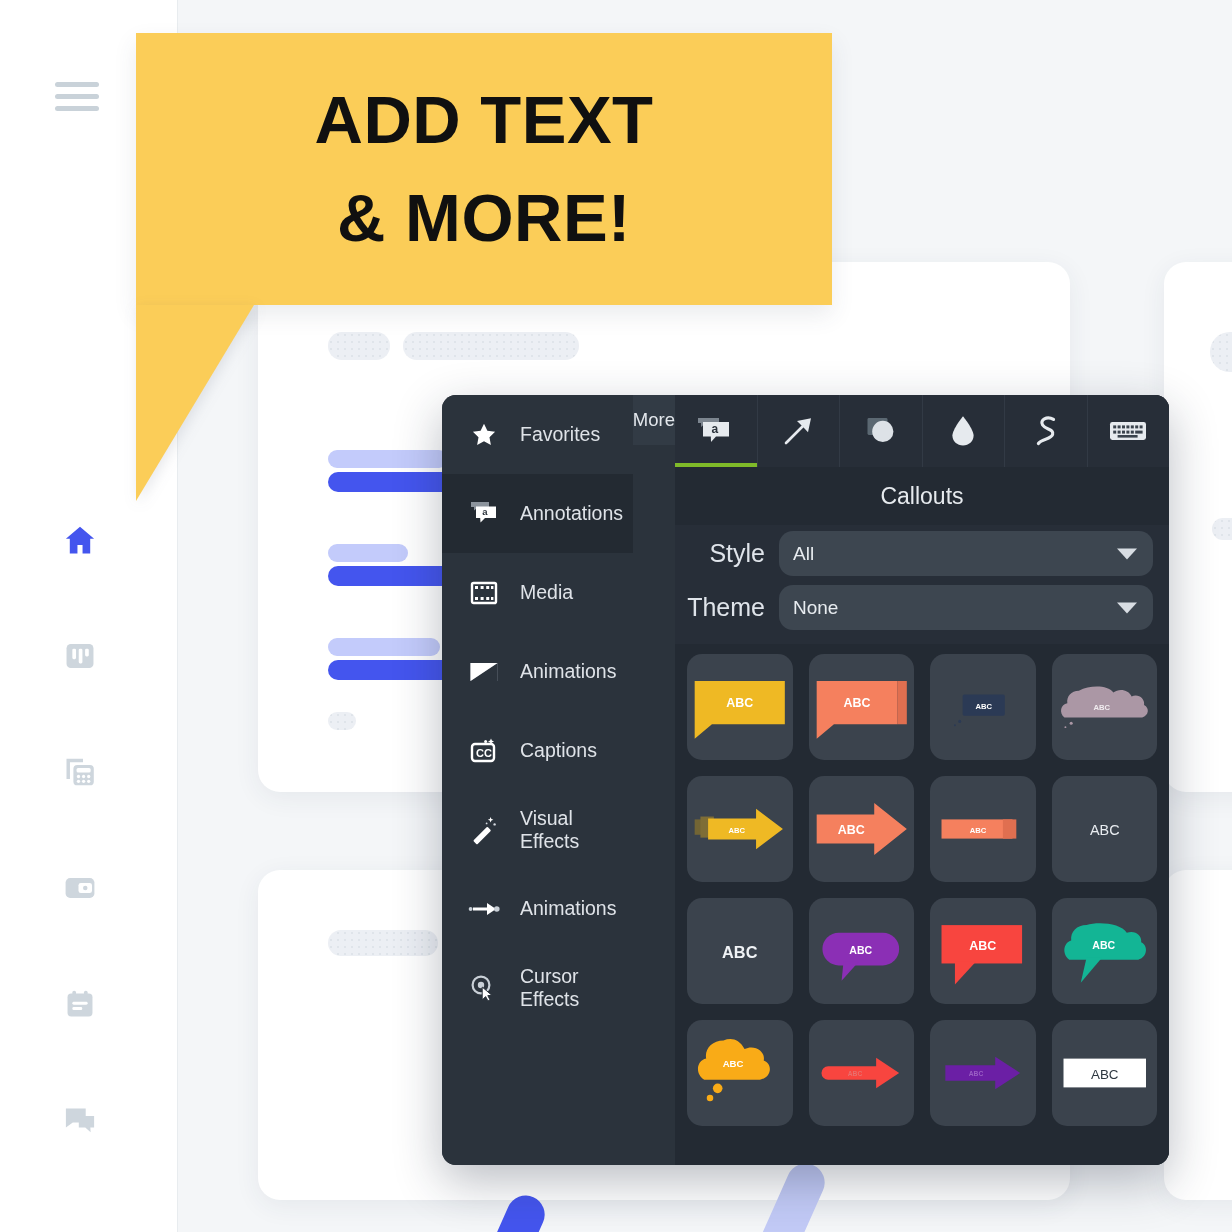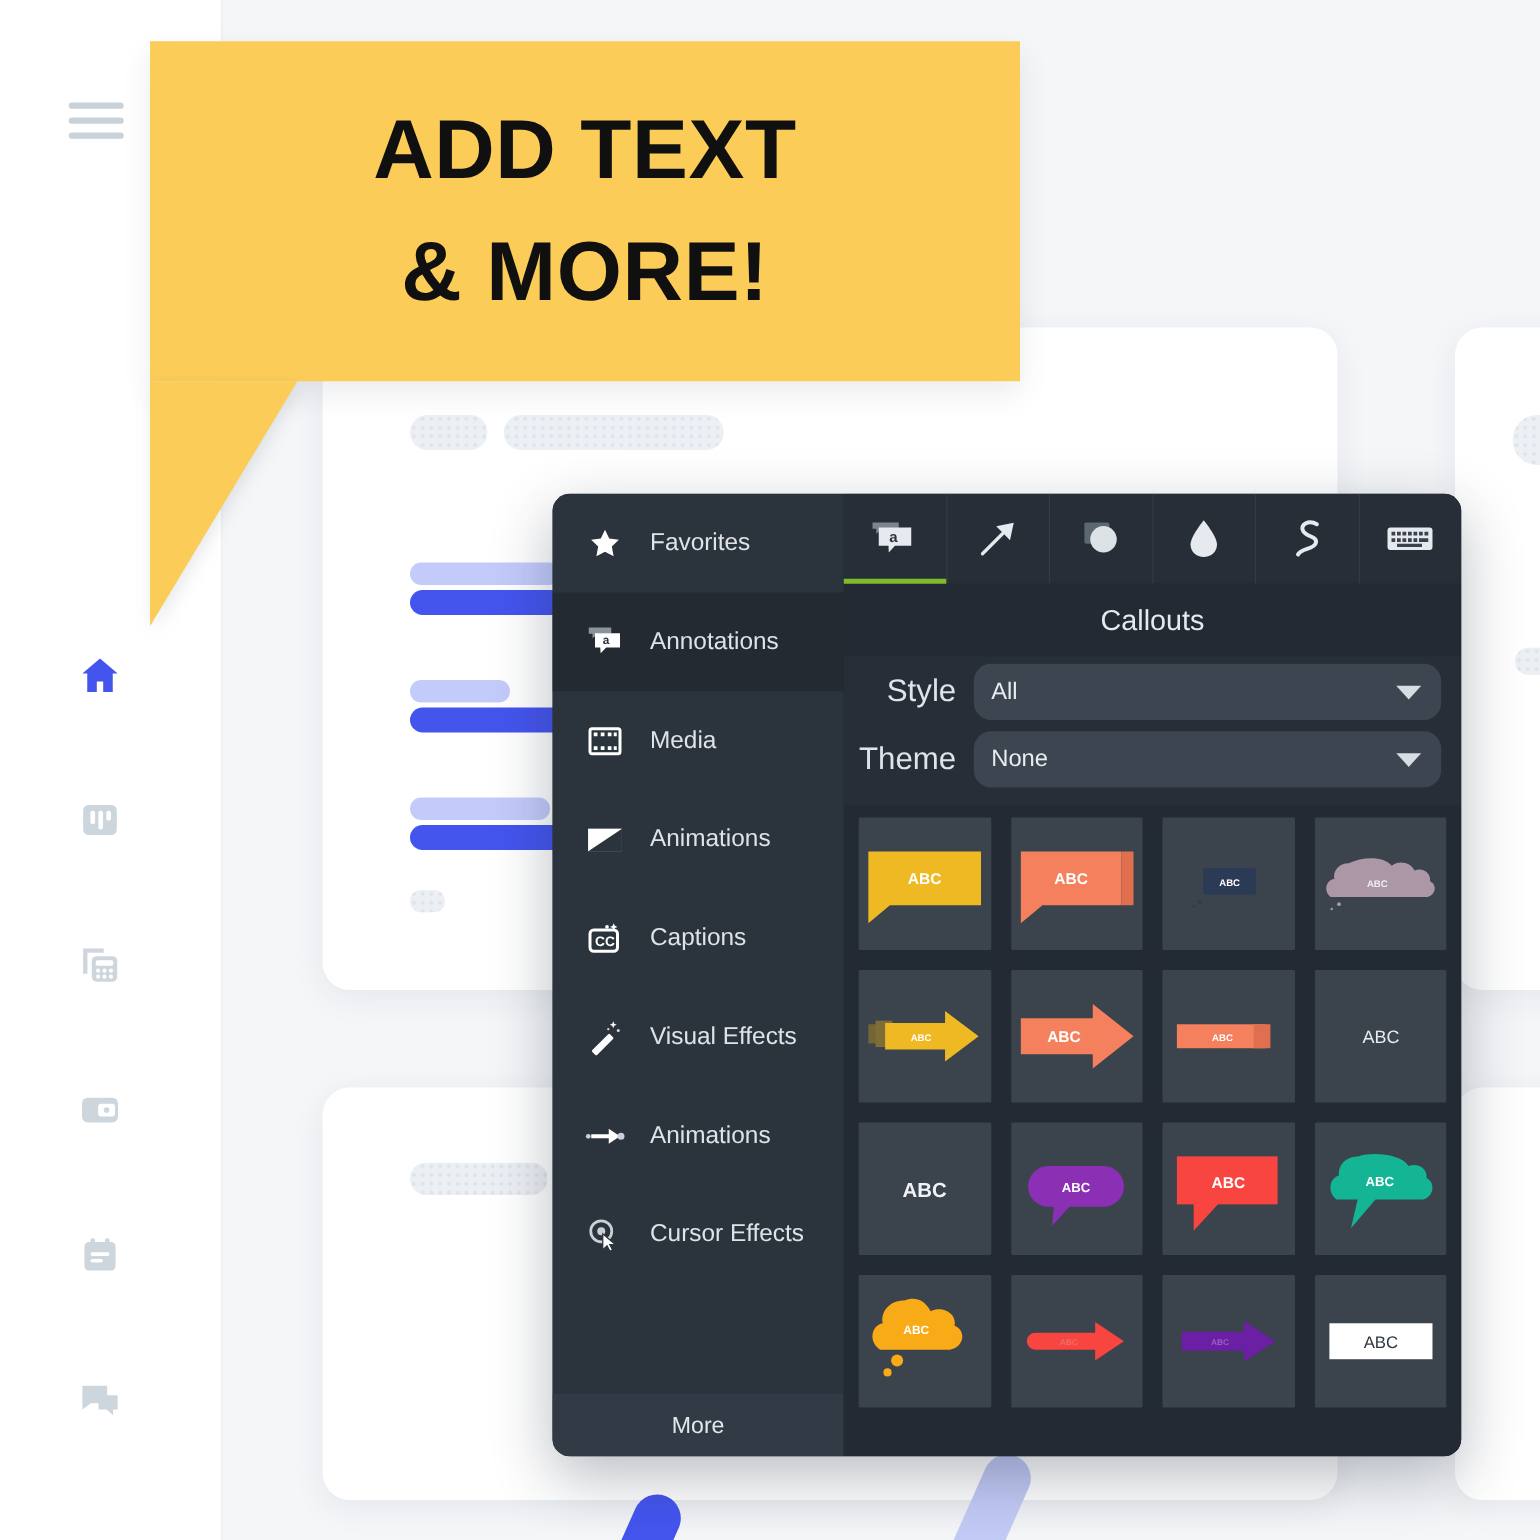--- a/index.html
+++ b/index.html
@@ -41,21 +41,21 @@
   .bar { position:absolute; border-radius:999px; }
   .bar.light { background:#c3cbfb; }
   .bar.solid { background:#4455ee; }
   .blue-diag {
     position:absolute; border-radius:40px; background:#4455ee;
     transform:rotate(24deg);
   }
   .blue-diag.faded { background:#c2caf6; }
 
   
-  .banner-wrap { position:absolute; left:120px; top:33px; width:696px; }
+  .banner-wrap { position:absolute; left:136px; top:33px; width:696px; }
   .banner {
     background:#fbcd58; width:696px; height:272px;
     display:flex; flex-direction:column; align-items:center; justify-content:center;
     box-shadow:0 10px 22px rgba(60,70,90,.10);
   }
   .banner-line {
     color:#101010; font-weight:700; font-size:67px;
     letter-spacing:.5px; line-height:1.46; text-align:center;
     font-family:"Liberation Sans", sans-serif;
   }
@@ -68,21 +68,21 @@
   }
 
   
   .panel {
     position:absolute; left:442px; top:395px; width:727px; height:770px;
     border-radius:14px; overflow:hidden;
     box-shadow:0 16px 48px rgba(25,35,55,.30);
     display:flex; background:#2b333c;
   }
   .panel-side {
-    width:233px; background:#2b333c; display:flex; flex-direction:column;
+    width:233px; background:#2b333c; display:flex; flex-direction:row;
     flex:0 0 233px;
   }
   .side-items { flex:1 1 auto; }
   .side-item {
     height:79px; display:flex; align-items:center; padding-left:25px; gap:19px;
     color:#dfe3e8; font-size:19.5px;
   }
   .side-item.active { background:#232a32; }
   .side-item .ico {
     width:34px; height:34px; display:flex; align-items:center; justify-content:center;
@@ -128,21 +128,21 @@
     width:0; height:0; border-left:10px solid transparent; border-right:10px solid transparent;
     border-top:11px solid #d8dde3;
   }
 
   .grid {
     flex:1 1 auto; padding:10px 12px 6px 12px;
     display:grid; grid-template-columns:repeat(4,1fr); grid-auto-rows:106px;
     gap:16px 16px; background:#232a33; align-content:start;
   }
   .tile {
-    background:#3b434d; border-radius:1px;
+    background:#3b434d; border-radius:15px;
     display:flex; align-items:center; justify-content:center; overflow:hidden;
   }
   .tile svg { display:block; }
 </style>
 </head>
 <body>
 
 <div class="bg-root">
 
   <div class="card" style="left:258px; top:262px; width:812px; height:530px;"></div>

